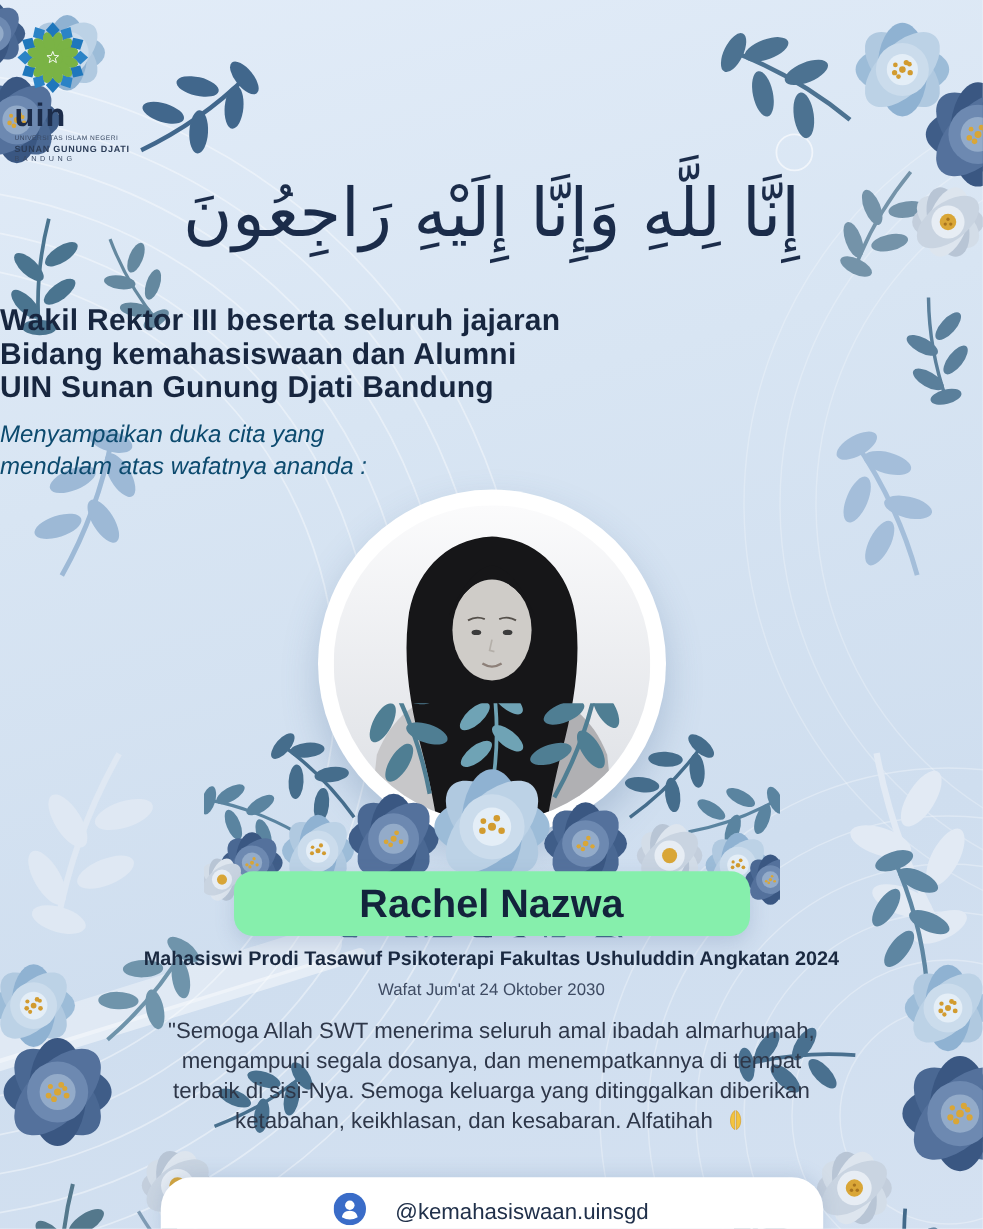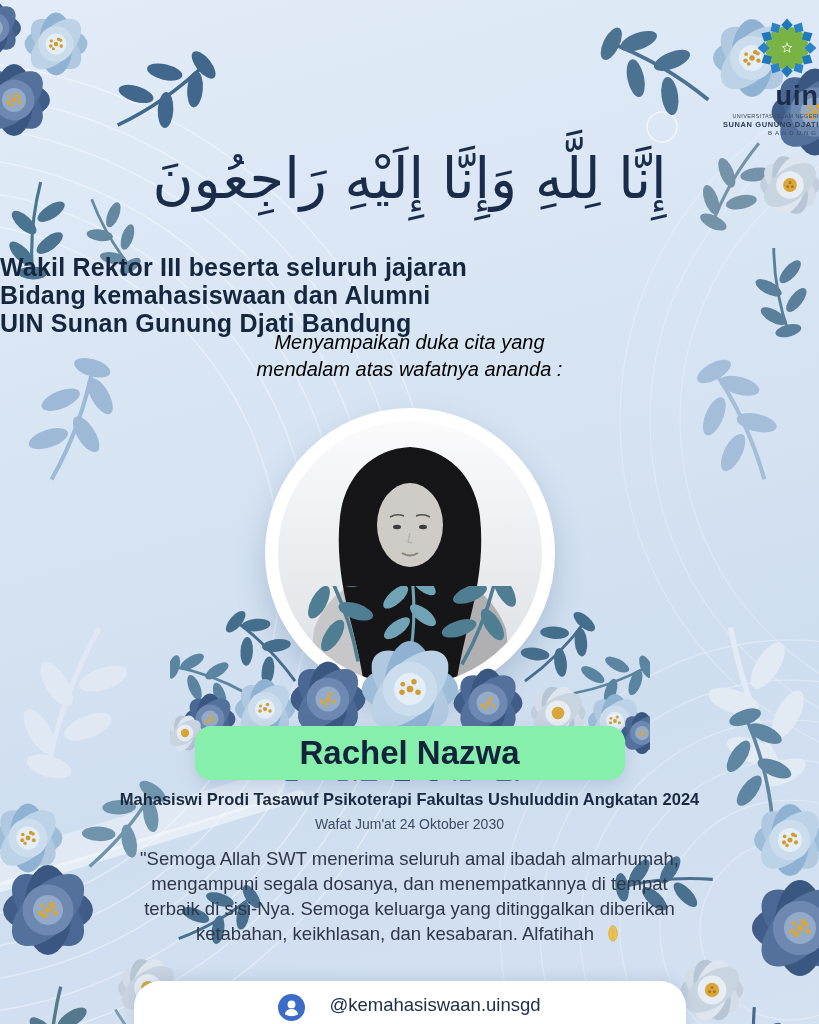--- a/index.html
+++ b/index.html
@@ -5,36 +5,36 @@
   html,body{margin:0;padding:0;}
   body{
     width:819px;height:1024px;overflow:hidden;position:relative;
     font-family:"Liberation Sans", sans-serif;
     background:linear-gradient(165deg,#e2ecf8 0%,#d8e5f3 35%,#cfdeef 70%,#d4e1f1 100%);
   }
   .poster{position:absolute;inset:0;}
   svg{display:block;}
   .decor{position:absolute;inset:0;width:819px;height:1024px;}
 
-  .logo-block{position:absolute;top:16px;left:0;right:0;display:flex;flex-direction:column;align-items:flex-end;}
+  .logo-block{position:absolute;top:16px;left:0;right:0;display:flex;flex-direction:column;align-items:flex-start;padding-left:12px;}
   .logo-brand{font-size:27px;font-weight:700;color:#1c2c4a;letter-spacing:1px;line-height:1;margin-top:3px;}
   .logo-org1{font-size:5.5px;color:#3a4a64;letter-spacing:.4px;margin-top:3px;line-height:1.3;}
   .logo-org2{font-size:7.5px;color:#2c3d58;font-weight:700;letter-spacing:.6px;line-height:1.25;}
   .logo-org3{font-size:6px;color:#3a4a64;letter-spacing:3px;line-height:1.3;}
 
   .calligraphy{
     position:absolute;top:116px;left:0;right:0;height:124px;
     display:flex;align-items:center;justify-content:center;
     font-family:"DejaVu Sans", sans-serif;font-size:56px;font-weight:400;color:#1b2c4a;
   }
 
   .heading{position:absolute;top:253px;left:0;right:0;text-align:left;
     font-size:25px;font-weight:700;color:#17263f;line-height:28px;letter-spacing:.2px;}
-  .subtitle{position:absolute;top:329px;left:0;right:0;text-align:center;
-    font-style:italic;font-size:20px;color:#000000;line-height:27px;}
+  .subtitle{position:absolute;top:349px;left:0;right:0;
+    font-style:italic;font-size:20px;color:#0c4a6e;line-height:27px;}
 
   .photo-wrap{
     position:absolute;top:408px;left:50%;margin-left:-145px;width:290px;height:290px;
     border-radius:50%;background:#ffffff;display:grid;place-items:center;
     box-shadow:0 14px 30px rgba(80,110,150,.28);
   }
   .photo-inner{width:264px;height:264px;border-radius:50%;overflow:hidden;}
 
   .garland{position:absolute;top:586px;left:50%;margin-left:-240px;width:480px;height:195px;}
 
@@ -53,21 +53,21 @@
   .message{position:absolute;top:846px;left:50%;transform:translateX(-50%);width:548px;
     text-align:center;font-size:18.5px;line-height:25px;color:#2e3749;}
   .hands{display:inline-block;vertical-align:-3px;margin-left:4px;}
 
   .footer-pill{
     position:absolute;top:981px;left:50%;transform:translateX(-50%);
     width:552px;height:74px;background:#ffffff;border-radius:26px;
     display:flex;align-items:flex-start;justify-content:center;gap:18px;padding-top:13px;
     box-shadow:0 -3px 14px rgba(100,130,170,.2);box-sizing:border-box;
   }
-  .footer-item{display:flex;align-items:flex-start;gap:24px;font-size:18.5px;color:#20304a;}
+  .footer-item{display:flex;align-items:flex-end;gap:24px;font-size:18.5px;color:#20304a;}
 </style>
 </head>
 <body>
 
 <div class="poster">
 
   <svg class="decor" viewBox="0 0 819 1024">
     <defs>
       <g id="sprig">
         <path d="M0,6 C4,-18 4,-42 0,-66" stroke="currentColor" stroke-width="2.4" fill="none"></path>

